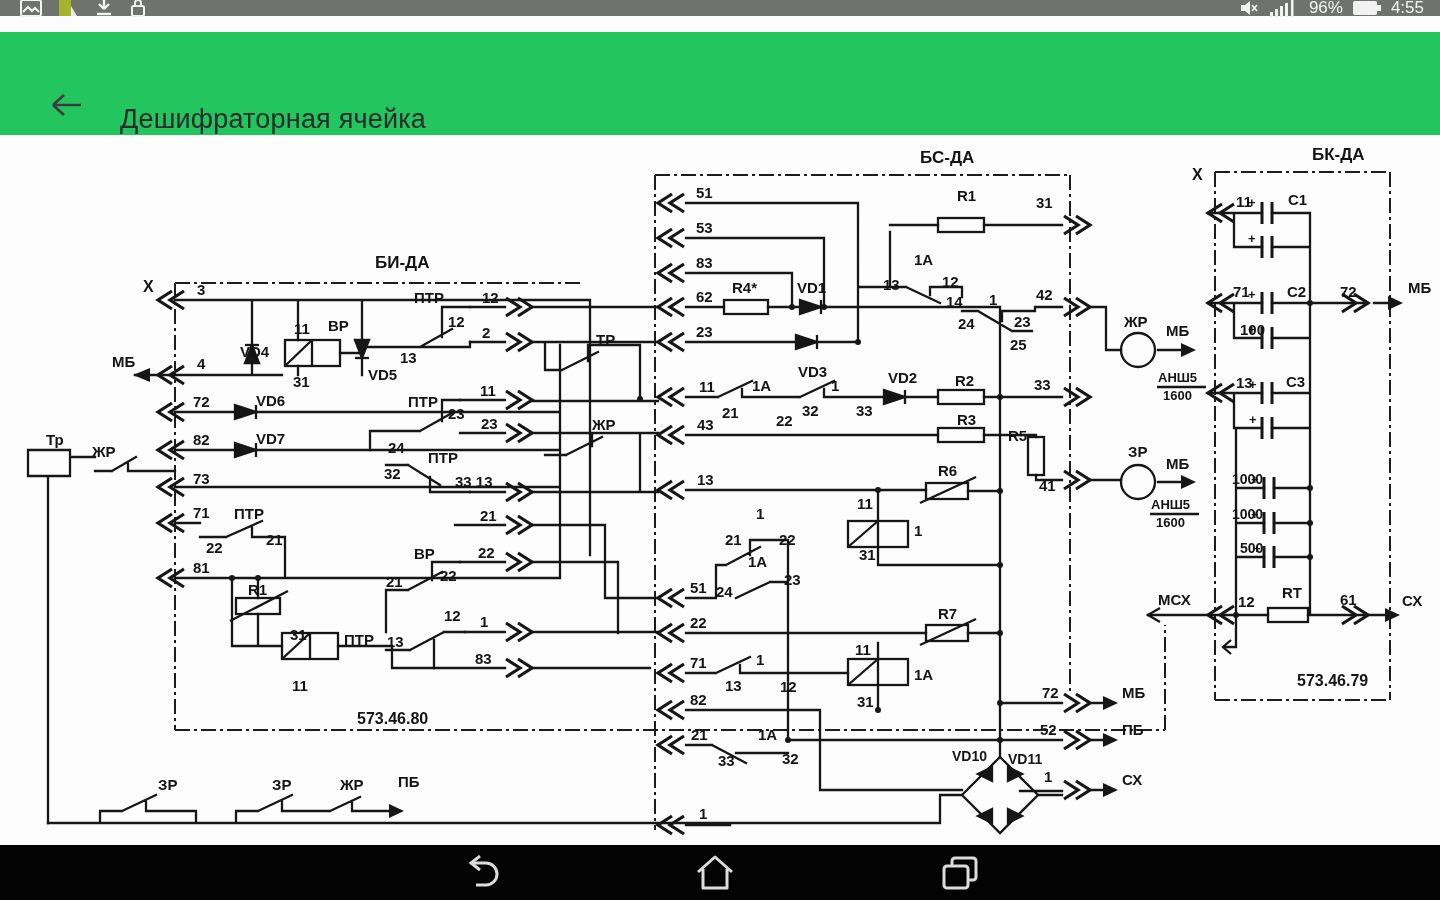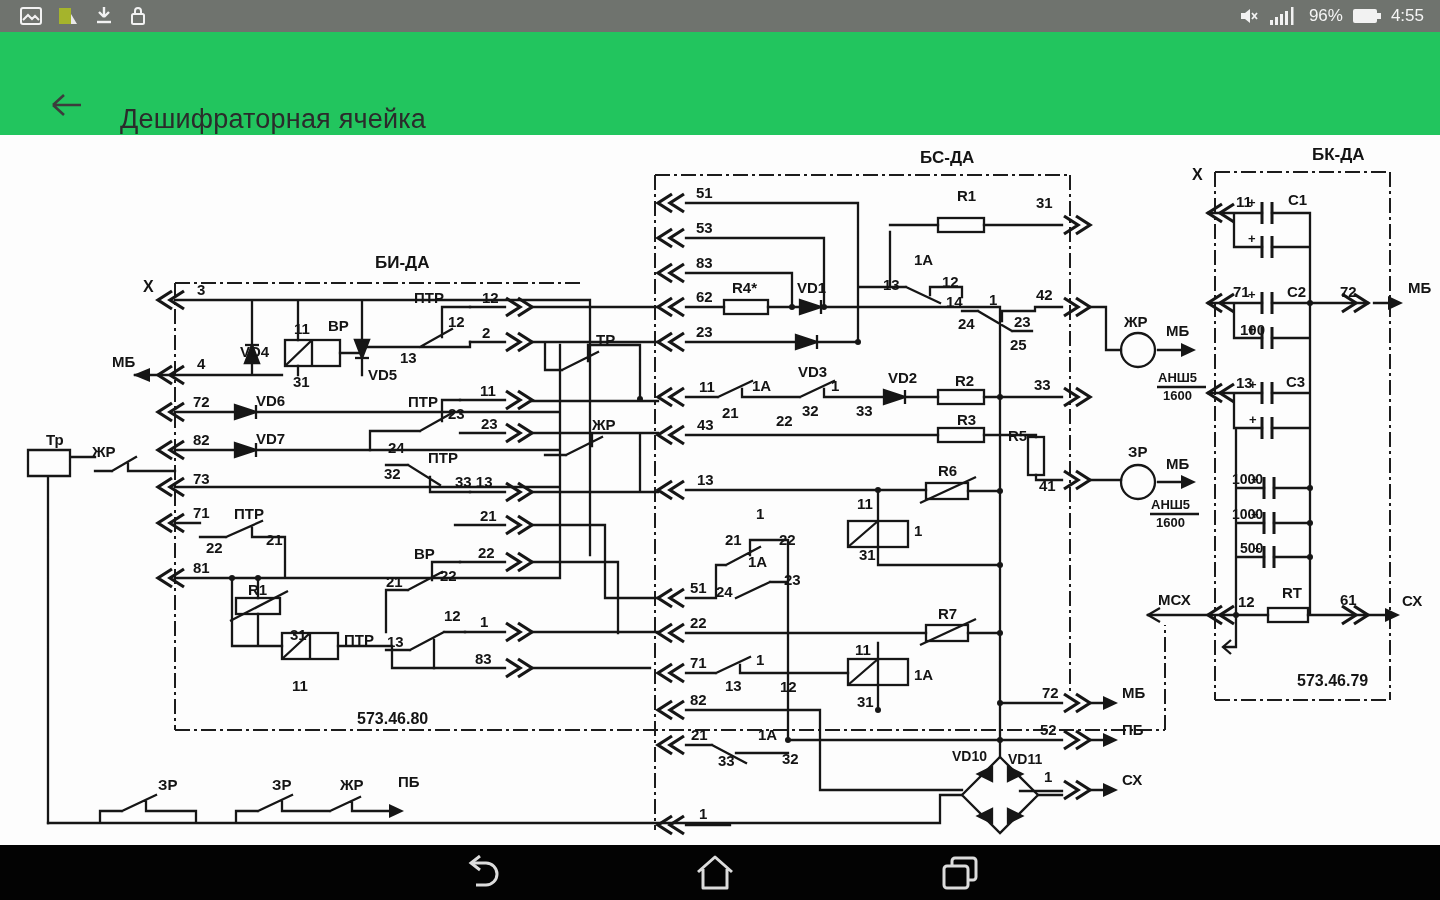--- a/index.html
+++ b/index.html
@@ -1,19 +1,19 @@
 <!DOCTYPE html>
 <html><head>
 <meta charset="utf-8">
 <style>
   html,body{margin:0;padding:0;background:#000;}
   #screen{width:1440px;height:900px;position:relative;background:#fcfcfc;overflow:hidden;
           font-family:"Liberation Sans",sans-serif;}
   
-  #statusbar{position:absolute;top:0;left:0;width:1440px;height:32px;background:#6f736e;
+  #statusbar{position:absolute;top:0;left:0;width:1440px;height:16px;background:#6f736e;
              display:flex;align-items:center;color:#f2f2f2;}
   #statusbar .left{display:flex;align-items:center;gap:16px;padding-left:20px;flex:1;}
   #statusbar .right{display:flex;align-items:center;gap:10px;padding-right:16px;}
   #statusbar svg{display:block;}
   .sbtext{font-size:17px;color:#f5f5f5;}
   
   #appbar{position:absolute;top:32px;left:0;width:1440px;height:103px;background:#22c55e;
           border-bottom:1px solid #e2e1e1;display:flex;align-items:flex-end;}
   #backbtn{width:60px;height:60px;margin-left:36px;display:flex;align-items:center;justify-content:center;cursor:pointer;}
   #apptitle{font-size:27px;color:#2b2b2b;margin-left:24px;letter-spacing:.2px;}

